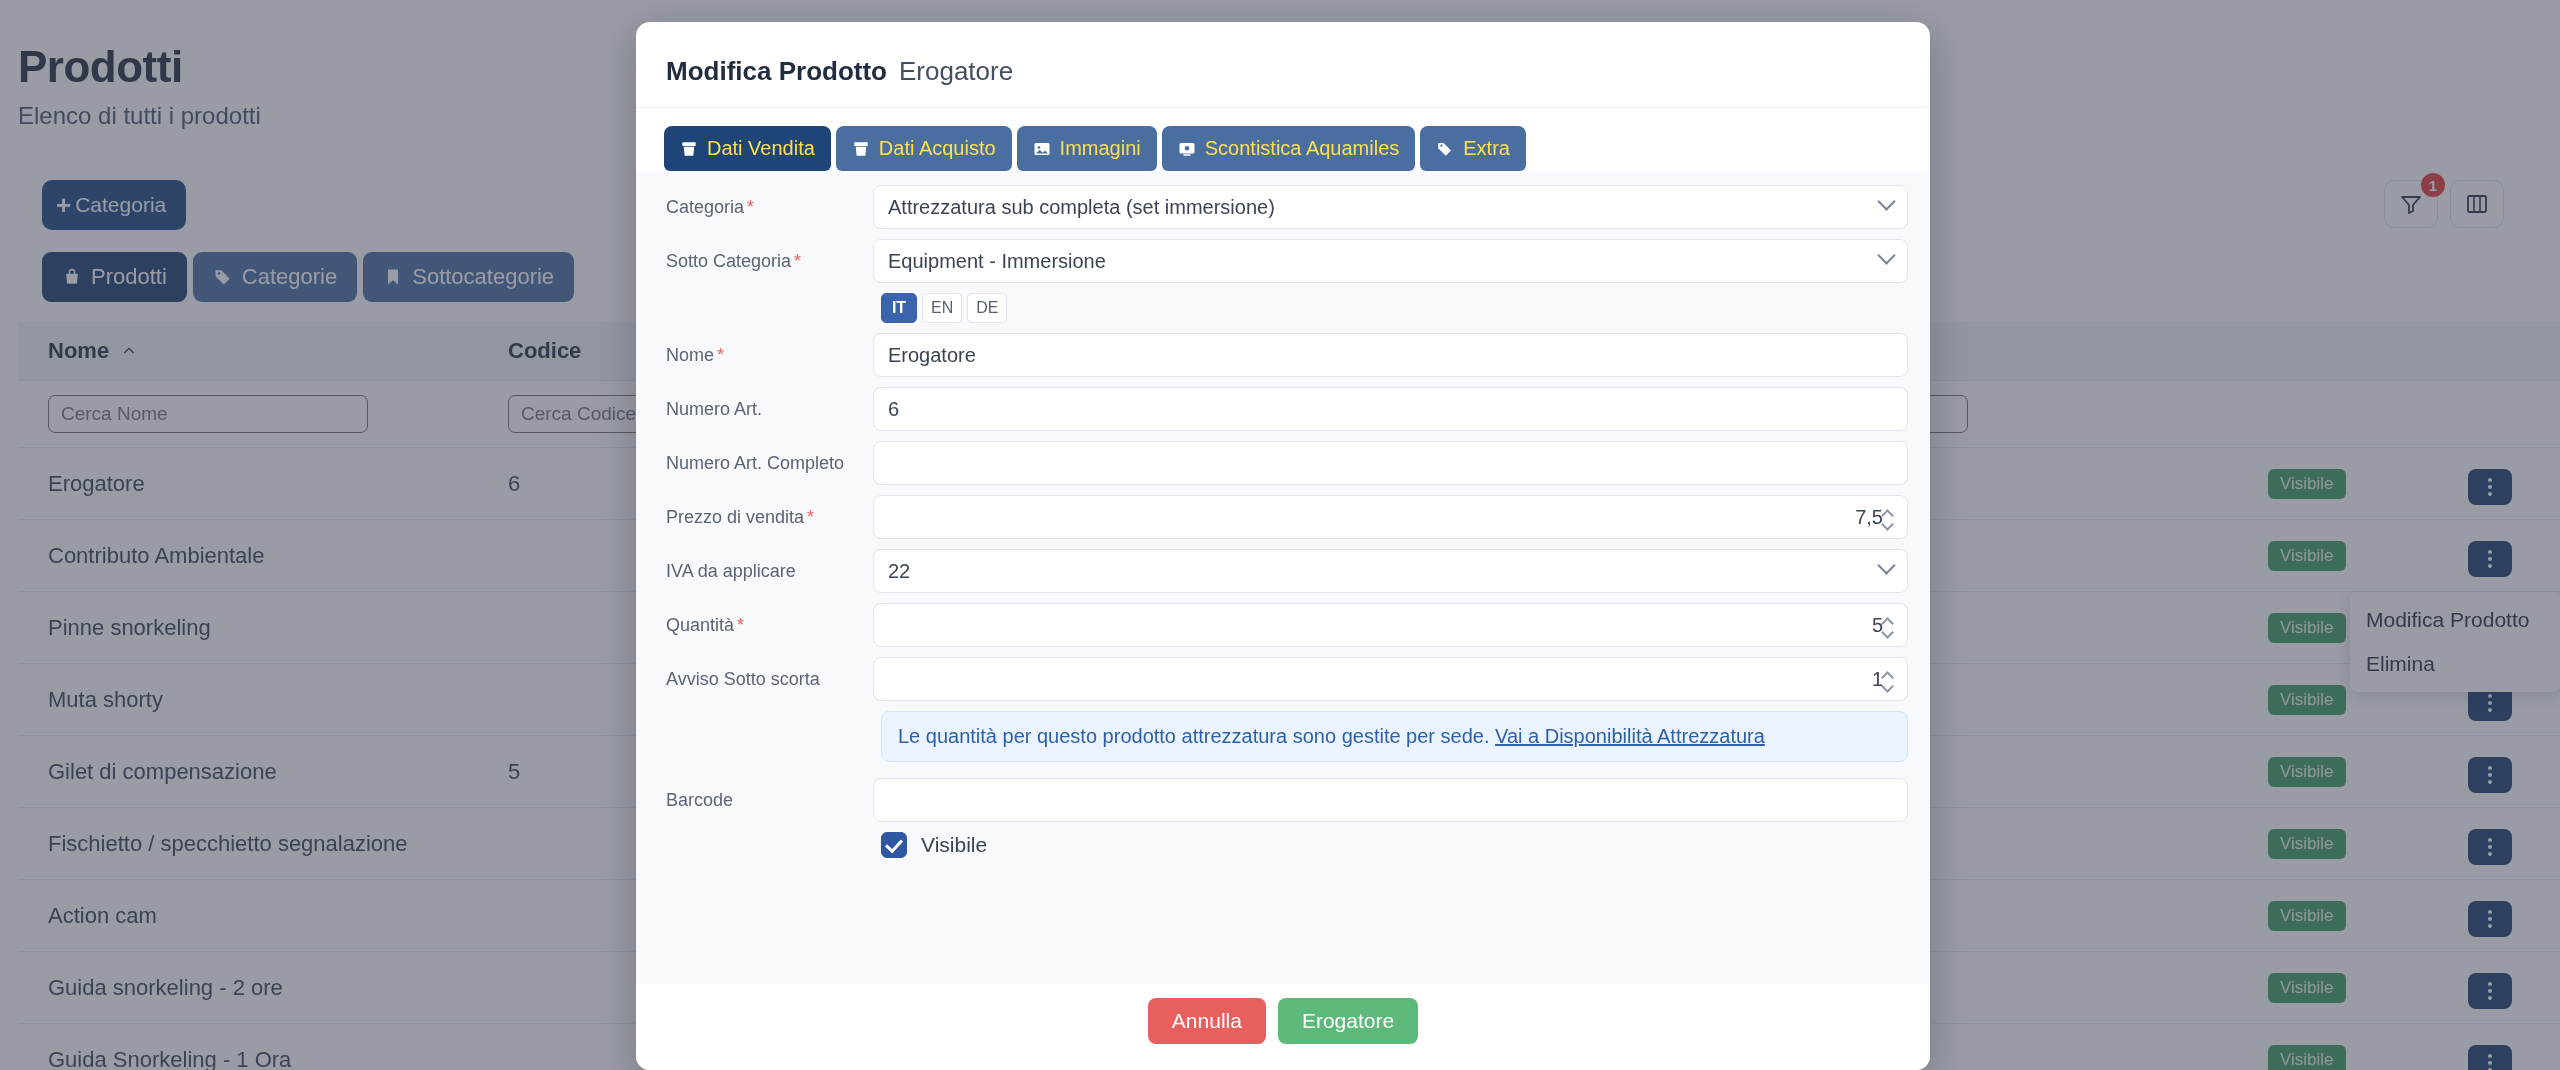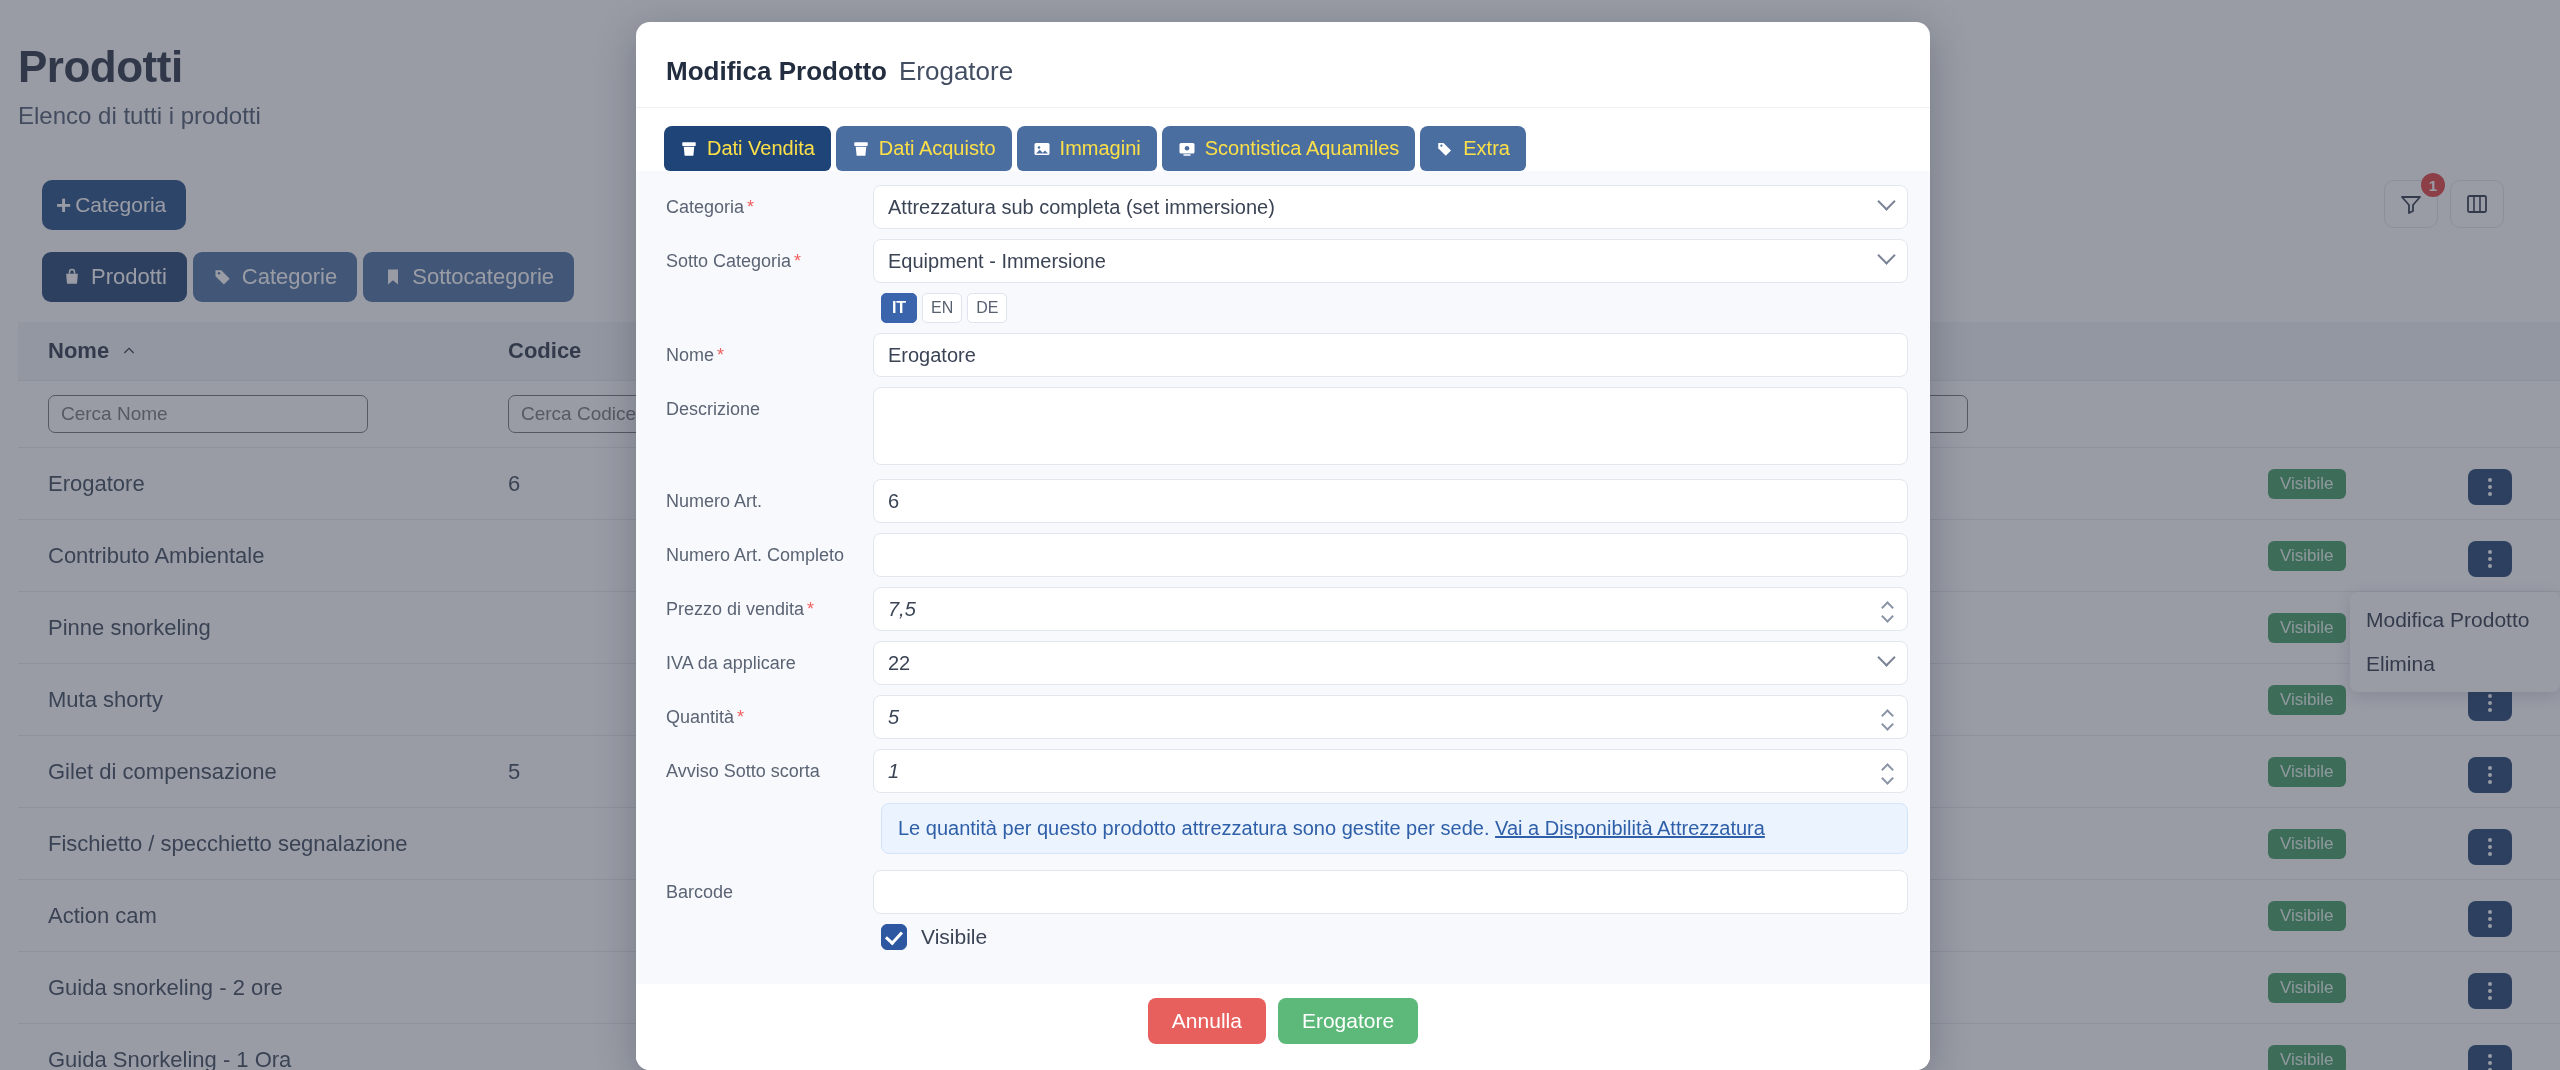--- a/index.html
+++ b/index.html
@@ -113,21 +113,21 @@
   }
   .chev { position:absolute; right:14px; top: 12px; width:14px; height:14px; pointer-events:none; }
   .chev::before {
     content:""; display:block; width:11px; height:11px; border-right:2px solid #7a8496; border-bottom:2px solid #7a8496;
     transform: rotate(45deg); margin-top:-2px;
   }
   textarea.ta {
     width:100%; height: 78px; border:1px solid #e2e6ee; border-radius:8px; background:#fff; resize:none;
     font-size:20px; color:#3b4455; padding: 10px 14px; font-family:"Liberation Sans", sans-serif;
   }
-  .num-inp { text-align:left; padding-right: 24px; font-style: italic; }
+  .num-inp { text-align:right; padding-right: 24px; }
   .spin { position:absolute; right: 13px; top: 9px; width:16px; height:28px;
           display:flex; flex-direction:column; justify-content:center; align-items:center; gap:5px; cursor:pointer;}
   .spin span { display:block; width:9px; height:6px; position:relative; }
   .spin span::before {
     content:""; position:absolute; left:0; top:1px; width:7px; height:7px;
     border-left:2px solid #8b94a5; border-top:2px solid #8b94a5; transform: rotate(45deg);
   }
   .spin span.dn::before { border:none; border-right:2px solid #8b94a5; border-bottom:2px solid #8b94a5; top:-1px; }
 
   .langs { display:flex; gap:5px; margin: 4px 0 10px 223px; }
@@ -455,26 +455,20 @@
 
     <div class="frow">
       <div class="flabel">
         <span>Nome</span><span class="req">*</span>
       </div>
       <div class="fctl">
         <input class="inp" value="Erogatore" style="">
       </div>
     </div>
 
-    <div class="frow">
-      <div class="flabel">Descrizione</div>
-      <div class="fctl">
-        <textarea class="ta" style=""></textarea>
-      </div>
-    </div>
 
     <div class="frow">
       <div class="flabel">Numero Art.</div>
       <div class="fctl">
         <input class="inp" value="6" style="">
       </div>
     </div>
 
     <div class="frow">
       <div class="flabel">Numero Art. Completo</div>

